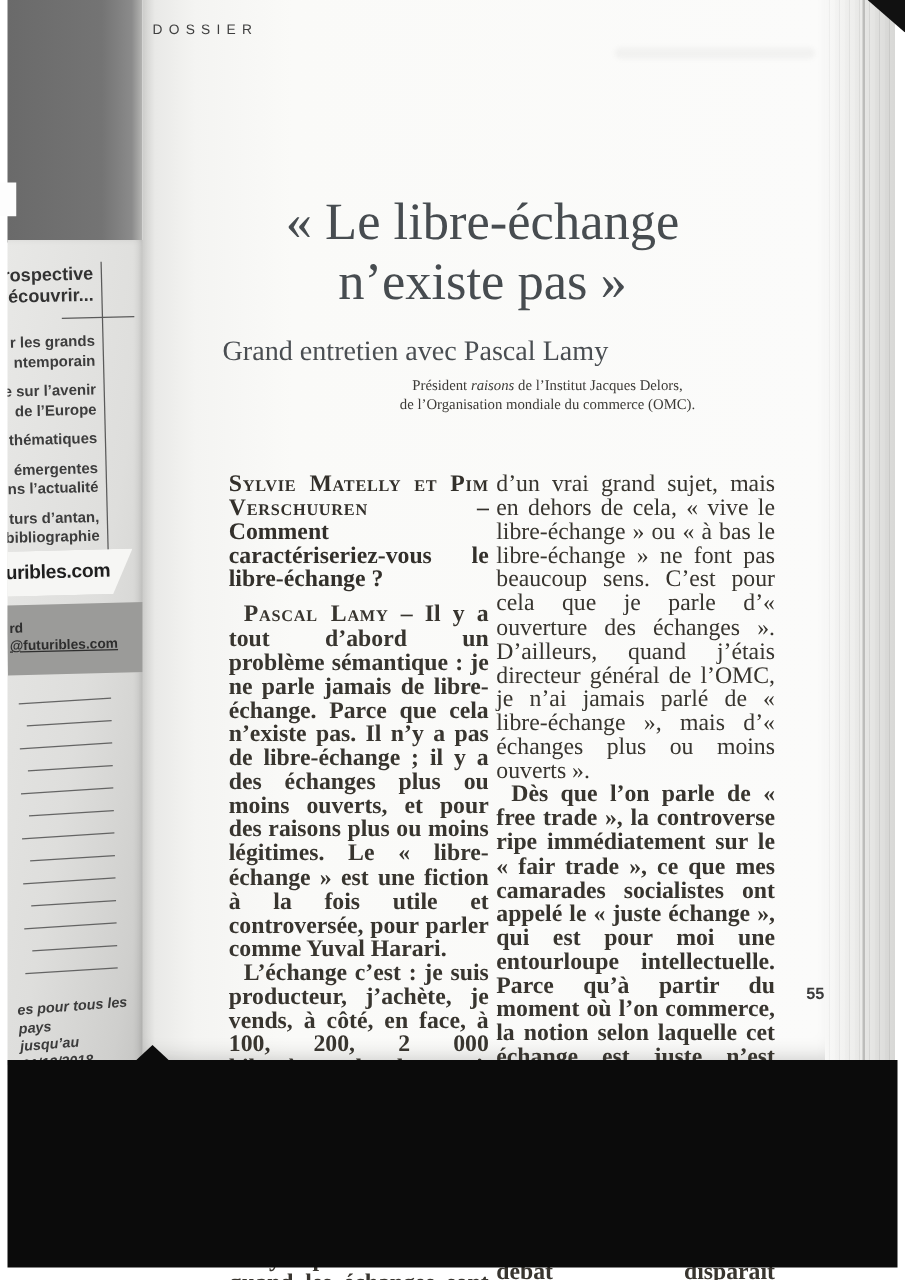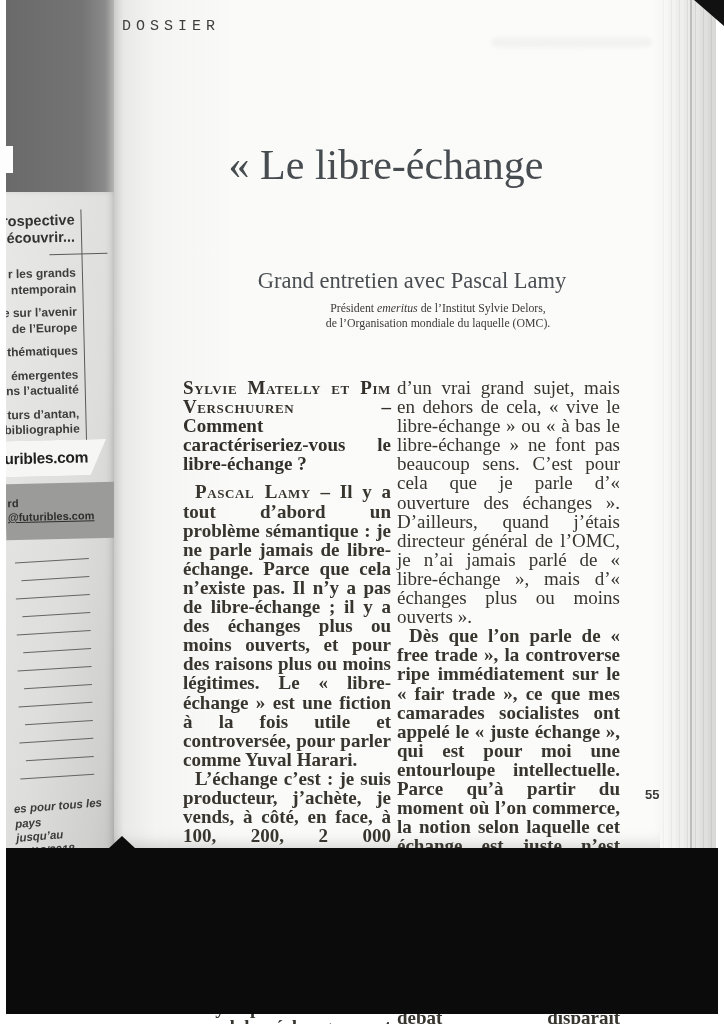--- a/index.html
+++ b/index.html
@@ -68,35 +68,35 @@
   }
 
   
   .main-page {
     position:absolute; left:114px; top:0; width:546px; height:852px;
     background:linear-gradient(to right,#cfcfcd 0,#e9e9e7 10px,#f4f4f2 42px,#fafaf8 120px,#fbfbfa 100%);
     box-shadow:inset 0 -16px 18px -12px rgba(0,0,0,0.22);
   }
   .kicker {
     position:absolute; left:8px; top:18px;
-    font-family:Liberation Mono, monospace;
-    font-size:15px; letter-spacing:5px; color:#3f3f3f; font-weight:400;
+    font-family:Liberation Sans, sans-serif;
+    font-size:11px; letter-spacing:5px; color:#3f3f3f; font-weight:400;
   }
   .ghost-smudge {
     position:absolute; left:378px; top:38px; width:160px; height:9px;
     background:#8a8a8a; opacity:0.08; filter:blur(2px); border-radius:4px;
   }
   .title {
-    position:absolute; left:12px; top:141px; width:520px;
+    position:absolute; left:12px; top:154px; width:520px;
     text-align:center; font-size:42px; line-height:48px; color:#474c50;
     font-weight:400;
   }
   .subtitle {
-    position:absolute; left:38px; top:268px; width:520px;
-    text-align:center; font-size:22.5px; color:#4a4e52;
+    position:absolute; left:64px; top:268px; width:520px;
+    font-size:22.5px; color:#4a4e52;
   }
   .credits {
     position:absolute; left:130px; top:301px; width:388px;
     text-align:center; font-size:11.8px; line-height:14.5px; color:#3c3a36;
   }
   .credits i { font-style:italic; }
 
   .col { position:absolute; top:378px; text-align:justify; color:#38352f;
          font-size:19px; line-height:19.1px; hyphens:auto; }
   .col-left  { left:69px;  width:208px; }
@@ -192,27 +192,28 @@
       </div>
     </div>
   </div>
 
   <div class="main-page">
     <div class="kicker">DOSSIER</div>
     <div class="ghost-smudge"></div>
 
     <div class="title">
       <div>« Le libre-échange</div>
+      <div>n’existe pas »</div>
     </div>
 
     <div class="subtitle">Grand entretien avec Pascal Lamy</div>
 
     <div class="credits">
-      <div><span>Président </span><i>emeritus</i><span> de l’Institut Sylvie Delors,</span></div>
-      <div>de l’Organisation mondiale du laquelle (OMC).</div>
+      <div><span>Président </span><i>raisons</i><span> de l’Institut Jacques Delors,</span></div>
+      <div>de l’Organisation mondiale du commerce (OMC).</div>
     </div>
 
     <div class="col col-left">
       <p class="question"><span class="sc">Sylvie Matelly et Pim Verschuuren</span><span> – Comment caractériseriez-vous le libre-échange ?</span></p>
       <p class="ind"><span class="sc">Pascal Lamy</span><span> – Il y a tout d’abord un problème sémantique : je ne parle jamais de libre-échange. Parce que cela n’existe pas. Il n’y a pas de libre-échange ; il y a des échanges plus ou moins ouverts, et pour des raisons plus ou moins légitimes. Le « libre-échange » est une fiction à la fois utile et controversée, pour parler comme Yuval Harari.</span></p>
       <p class="ind">L’échange c’est : je suis producteur, j’achète, je vends, à côté, en face, à 100, 200, 2 000 kilomètres de chez moi, ce qui nécessite parfois de passer une frontière – même si aujourd’hui le terme de frontière n’a plus beaucoup de sens. Le débat idéologique pertinent est de savoir s’il y a plus de bien-être quand les échanges sont ouverts ou quand ils ne le sont pas. Il s’agit</p>
     </div>
 
     <div class="col col-right">
       <p>d’un vrai grand sujet, mais en dehors de cela, « vive le libre-échange » ou « à bas le libre-échange » ne font pas beaucoup sens. C’est pour cela que je parle d’« ouverture des échanges ». D’ailleurs, quand j’étais directeur général de l’OMC, je n’ai jamais parlé de « libre-échange », mais d’« échanges plus ou moins ouverts ».</p>

